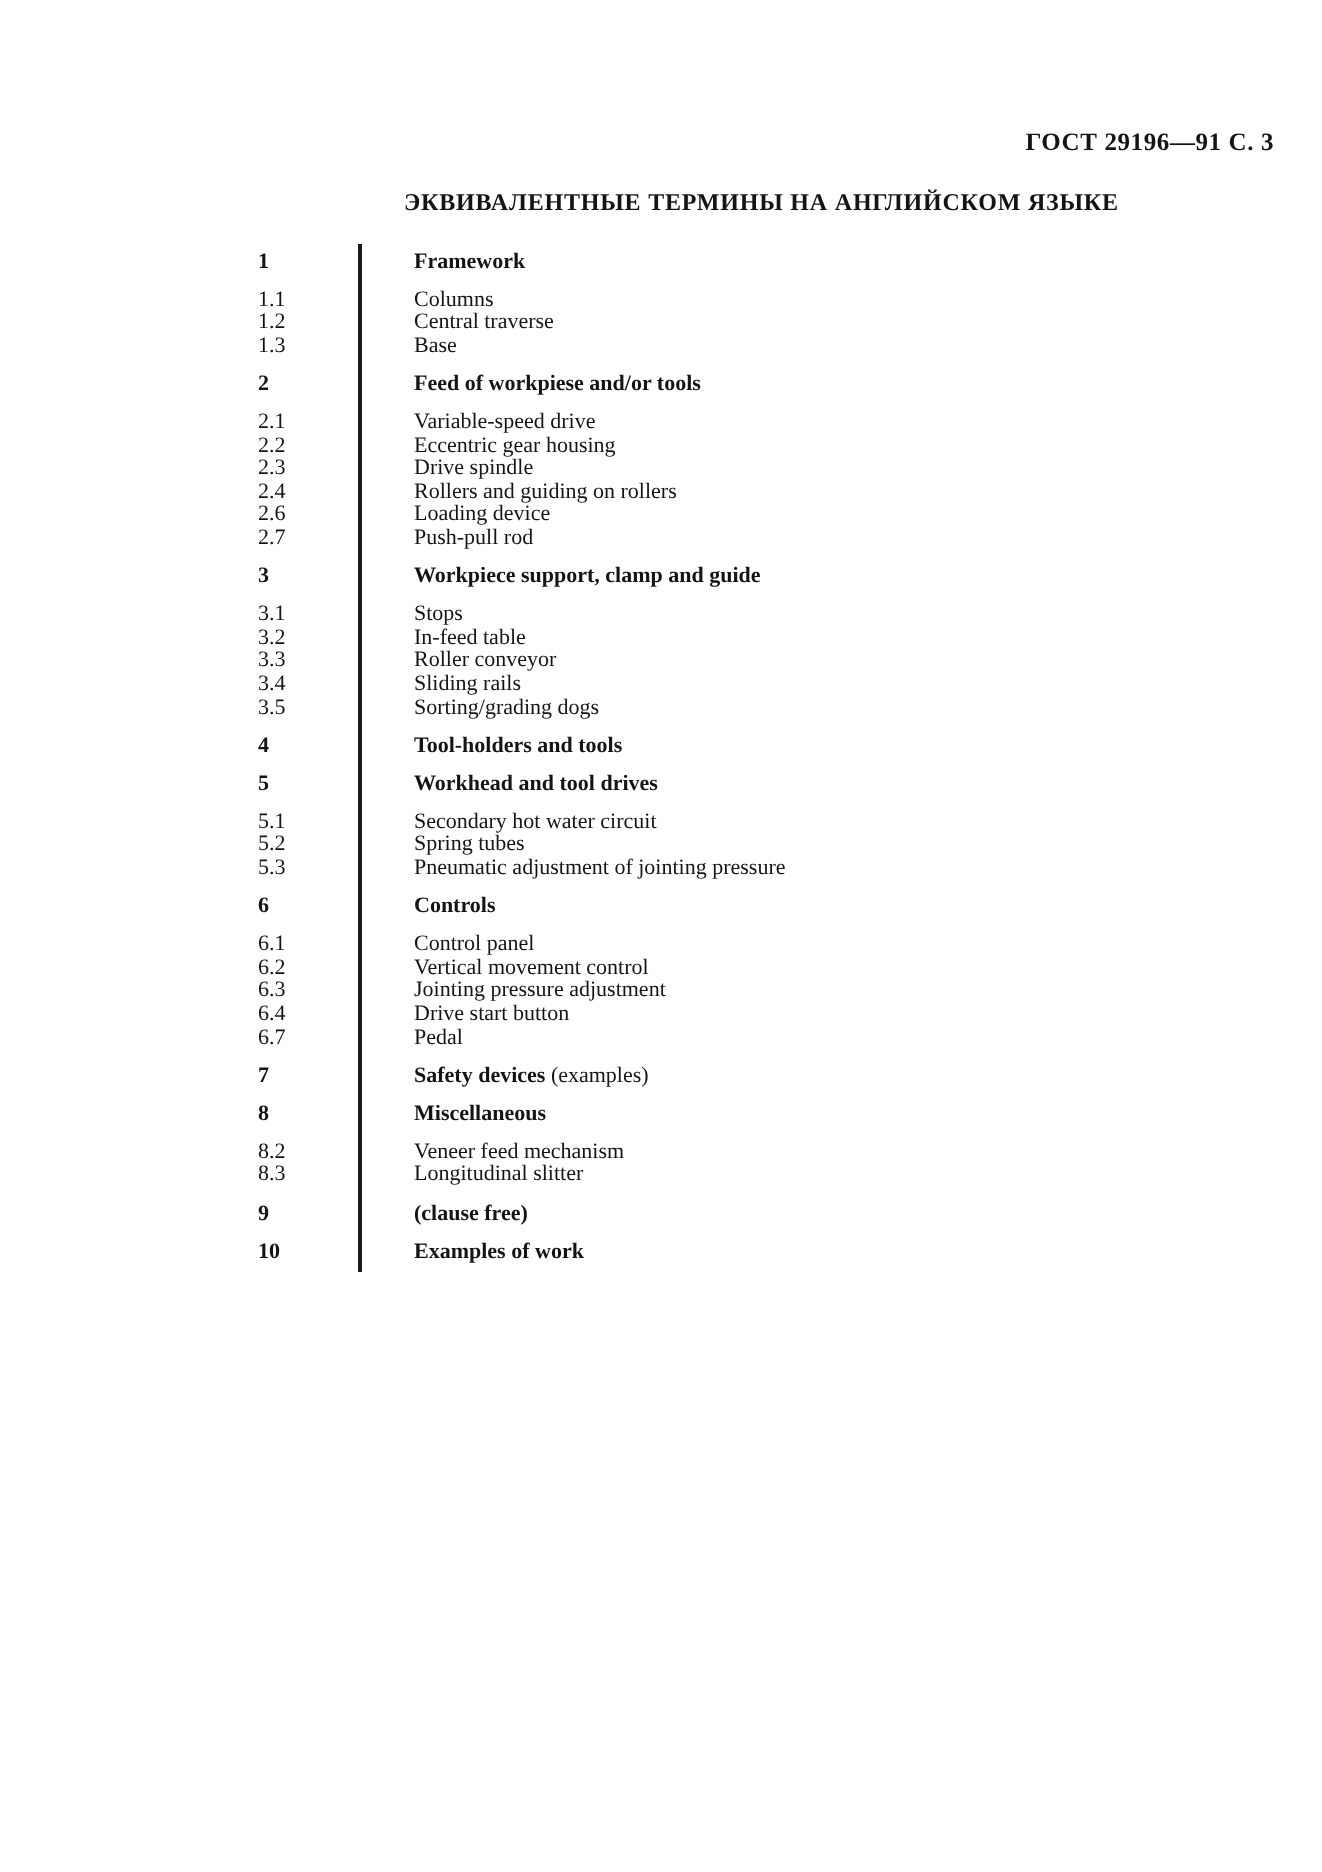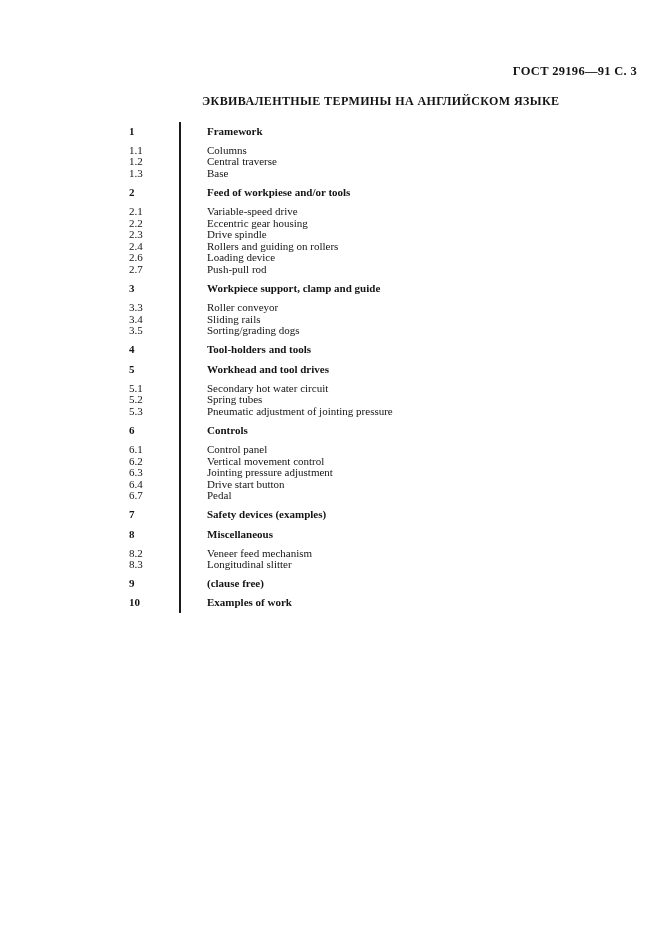--- a/index.html
+++ b/index.html
@@ -50,21 +50,21 @@
     font-weight: normal;
   }
   .row .num {
     width: 78px;
     flex-shrink: 0;
   }
   .row .label { white-space: nowrap; }
   .row.section { margin: 7.5px 0; }
   .row.section .num,
   .row.section .main { font-weight: bold; }
-  .row .suffix { font-weight: bold; text-align: center; }
+  .row .suffix { font-weight: normal; text-align: center; }
 </style>
 </head>
 <body>
 
 <div class="page">
   <div class="doc-header">ГОСТ 29196—91 С. 3</div>
   <div class="doc-title">ЭКВИВАЛЕНТНЫЕ ТЕРМИНЫ НА АНГЛИЙСКОМ ЯЗЫКЕ</div>
   <div class="toc">
     <div class="rule"></div>
 
@@ -122,21 +122,29 @@
   <div class="row">
     <span class="num">2.7</span>
     <span class="label"><span class="main">Push-pull rod</span><span class="suffix"></span></span>
   </div>
 
   <div class="row section">
     <span class="num">3</span>
     <span class="label"><span class="main">Workpiece support, clamp and guide</span><span class="suffix"></span></span>
   </div>
 
-
+  <div class="row">
+    <span class="num">3.1</span>
+    <span class="label"><span class="main">Stops</span><span class="suffix"></span></span>
+  </div>
+
+  <div class="row">
+    <span class="num">3.2</span>
+    <span class="label"><span class="main">In-feed table</span><span class="suffix"></span></span>
+  </div>
 
   <div class="row">
     <span class="num">3.3</span>
     <span class="label"><span class="main">Roller conveyor</span><span class="suffix"></span></span>
   </div>
 
   <div class="row">
     <span class="num">3.4</span>
     <span class="label"><span class="main">Sliding rails</span><span class="suffix"></span></span>
   </div>

